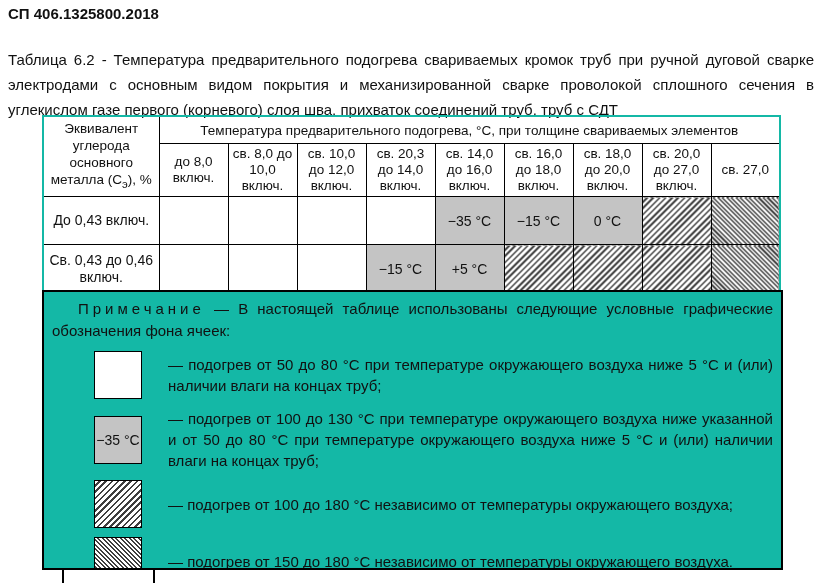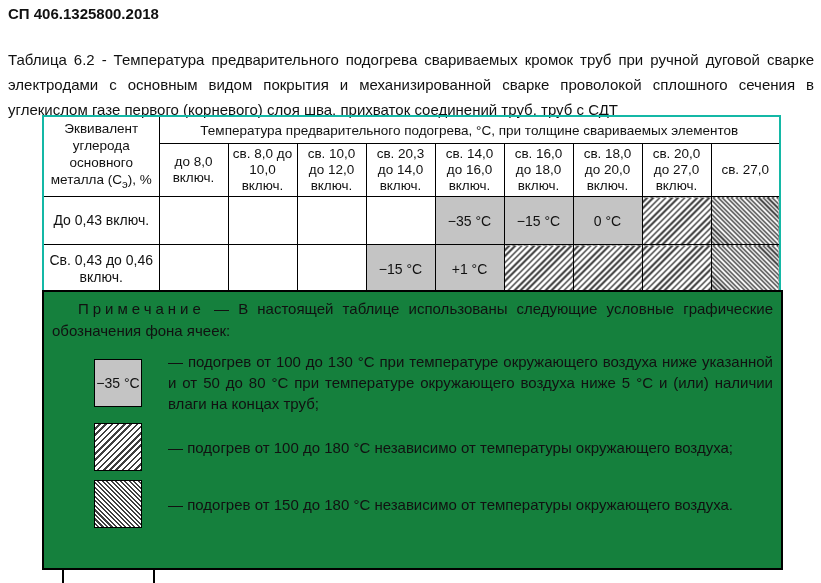--- a/index.html
+++ b/index.html
@@ -25,21 +25,21 @@
 
   td[data-bg="gray"], .swatch[data-bg="gray"] { background-color:#c4c4c4; }
   td[data-bg="hatch-100-130"], .swatch[data-bg="hatch-100-130"] {
     background-image:repeating-linear-gradient(135deg,#ffffff 0px,#ffffff 2.6px,#3f3f3f 2.6px,#3f3f3f 4.4px);
   }
   td[data-bg="hatch-150-180"], .swatch[data-bg="hatch-150-180"] {
     background-image:repeating-linear-gradient(45deg,#ffffff 0px,#ffffff 1.7px,#3f3f3f 1.7px,#3f3f3f 3.2px);
   }
 
   .notebox { position:absolute; left:42px; top:290px; width:741px; height:280px;
-             border:2px solid #000; box-sizing:border-box; background:#15803d; overflow:hidden; }
+             border:2px solid #000; box-sizing:border-box; background:#14b8a6; overflow:hidden; }
   .note-intro { margin:6px 8px 0 8px; font-size:15px; line-height:22px; text-align:justify;
                 text-indent:26px; }
   .note-label { letter-spacing:4px; }
   .legend-item { display:flex; align-items:center; margin:9px 8px 0 50px; }
   .swatch { width:46px; height:46px; border:1px solid #000; flex:0 0 auto; background:#fff;
             display:flex; align-items:center; justify-content:center; font-size:14px; }
   .legend-text { margin-left:26px; font-size:15px; line-height:21px; flex:1; text-align:justify; }
 
   .stub { position:absolute; top:570px; width:2px; height:13px; background:#000; }
   #stub1 { left:62px; } #stub2 { left:153px; }
@@ -92,32 +92,36 @@
       <td data-bg="gray">0 °С</td>
       <td data-bg="hatch-100-130"></td>
       <td data-bg="hatch-150-180"></td>
     </tr>
     <tr class="data-row">
       <td class="rowlabel">Св. 0,43 до 0,46 включ.</td>
       <td data-bg="white"></td>
       <td data-bg="white"></td>
       <td data-bg="white"></td>
       <td data-bg="gray">−15 °С</td>
-      <td data-bg="gray">+1 °С</td>
+      <td data-bg="gray">+5 °С</td>
       <td data-bg="hatch-100-130"></td>
       <td data-bg="hatch-100-130"></td>
       <td data-bg="hatch-100-130"></td>
       <td data-bg="hatch-150-180"></td>
     </tr>
   </tbody>
 </table>
 
 <div class="notebox">
   <div class="note-intro"><span class="note-label">Примечание</span> <span>— В настоящей таблице использованы следующие условные графические обозначения фона ячеек:</span></div>
 
+  <div class="legend-item">
+    <div class="swatch" data-bg="white"></div>
+    <div class="legend-text">— подогрев от 50 до 80 °С при температуре окружающего воздуха ниже 5 °С и (или) наличии влаги на концах труб;</div>
+  </div>
 
   <div class="legend-item">
     <div class="swatch" data-bg="gray">−35 °С</div>
     <div class="legend-text">— подогрев от 100 до 130 °С при температуре окружающего воздуха ниже указанной и от 50 до 80 °С при температуре окружающего воздуха ниже 5 °С и (или) наличии влаги на концах труб;</div>
   </div>
 
   <div class="legend-item">
     <div class="swatch" data-bg="hatch-100-130"></div>
     <div class="legend-text">— подогрев от 100 до 180 °С независимо от температуры окружающего воздуха;</div>
   </div>

